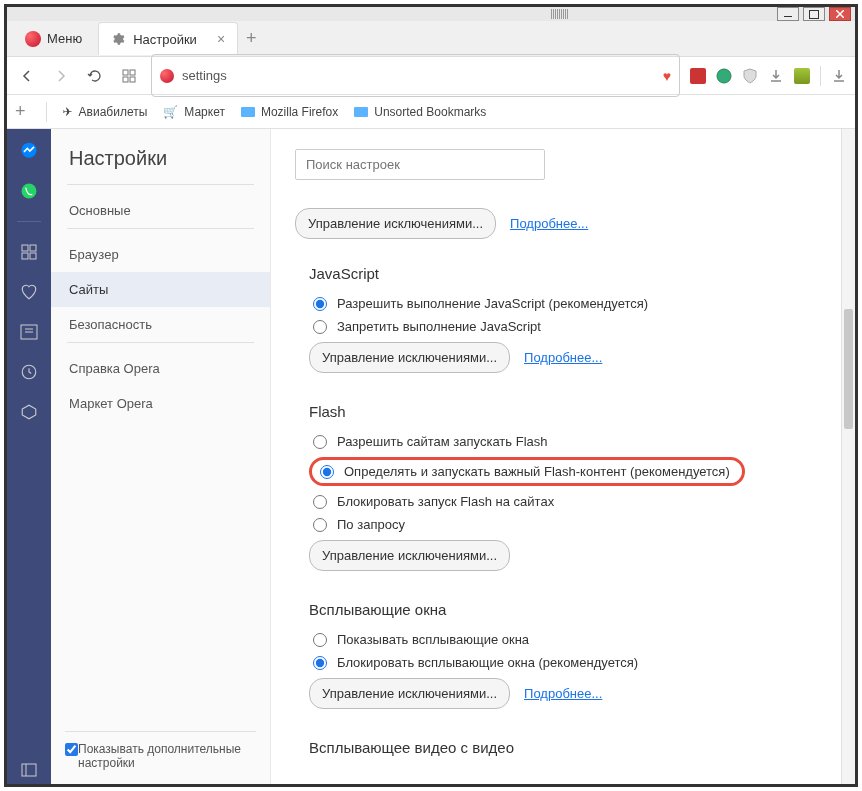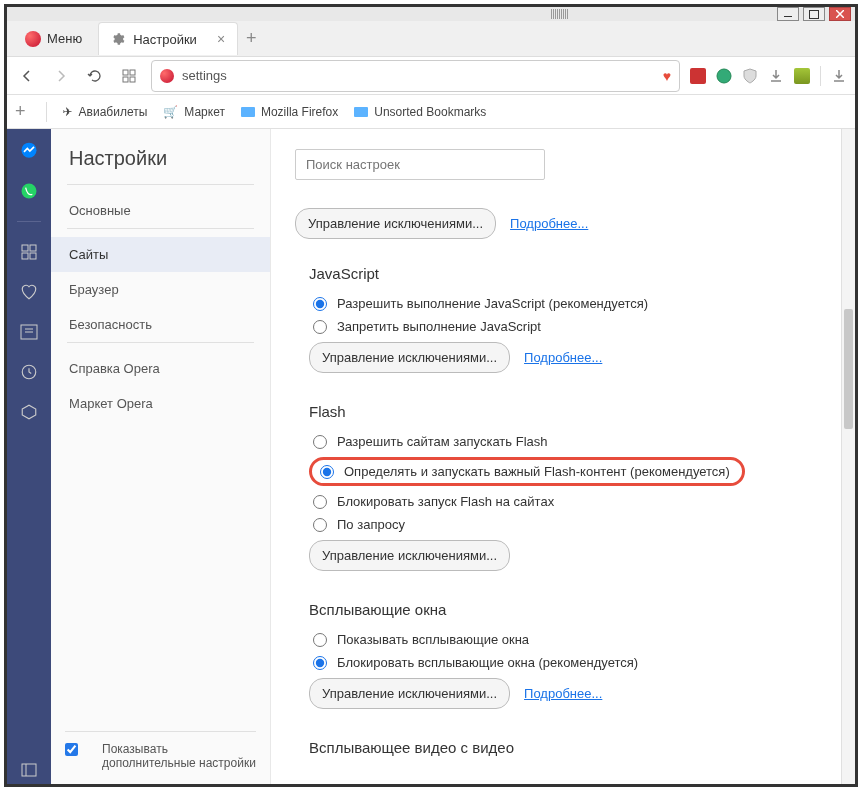--- a/index.html
+++ b/index.html
@@ -20,21 +20,21 @@
 .menu-btn { display: flex; align-items: center; gap: 6px; padding: 6px 12px; font-size: 13px; color: #333; }
 .opera-logo { width: 16px; height: 16px; border-radius: 50%; background: radial-gradient(ellipse at 30% 30%, #ff6b6b, #c41230); }
 .tab { display: flex; align-items: center; gap: 8px; padding: 8px 12px; background: #fff; border-radius: 4px 4px 0 0; font-size: 13px; color: #333; margin-left: 4px; border: 1px solid #ddd; border-bottom: none; }
 .tab-close { font-size: 14px; color: #888; margin-left: 12px; }
 .new-tab { margin-left: 8px; color: #888; font-size: 18px; }
 
 
 .addr-bar { height: 38px; display: flex; align-items: center; padding: 0 8px; gap: 10px; border-bottom: 1px solid #e0e0e0; }
 .nav-btn { width: 24px; height: 24px; display: flex; align-items: center; justify-content: center; color: #555; }
 .nav-btn svg { display: block; }
-.addr-input-wrap { flex: 1; height: 32px; border: 1px solid #ccc; border-radius: 4px; display: flex; align-items: center; padding: 0 8px; gap: 8px; }
+.addr-input-wrap { flex: 1; height: 43px; border: 1px solid #ccc; border-radius: 4px; display: flex; align-items: center; padding: 0 8px; gap: 8px; }
 .addr-input { flex: 1; border: none; outline: none; font-size: 13px; color: #555; }
 .heart { color: #e74c3c; font-size: 14px; }
 .ext-icons { display: flex; gap: 10px; align-items: center; }
 .ext-icon { width: 16px; height: 16px; }
 
 
 .bm-bar { height: 34px; display: flex; align-items: center; padding: 0 8px; gap: 16px; font-size: 12px; color: #444; border-bottom: 1px solid #e0e0e0; }
 .bm-item { display: flex; align-items: center; gap: 6px; }
 .bm-plus { font-size: 18px; color: #888; margin-right: 4px; }
 .divider { width: 1px; height: 20px; background: #ddd; }
@@ -46,21 +46,21 @@
 .vsidebar-btn { width: 28px; height: 28px; display: flex; align-items: center; justify-content: center; color: #ccc; font-size: 16px; }
 .vsidebar .spacer { flex: 1; }
 
 
 .settings-nav { width: 220px; background: #fafafa; border-right: 1px solid #e8e8e8; padding-top: 18px; position: relative; }
 .settings-title { font-size: 20px; font-weight: normal; color: #444; padding: 0 18px 14px; }
 .nav-divider { height: 1px; background: #e0e0e0; margin: 0 16px 8px; }
 .nav-item { padding: 10px 18px; font-size: 13px; color: #555; cursor: pointer; }
 .nav-item.active { background: #e8ecf5; color: #333; }
 .nav-bottom { position: absolute; bottom: 14px; left: 0; right: 0; padding: 0 14px; }
-.checkbox-row { display: flex; gap: 24px; align-items: flex-start; font-size: 12px; color: #555; }
+.checkbox-row { display: flex; gap: 0; align-items: flex-start; font-size: 12px; color: #555; }
 .checkbox-row input { accent-color: #2478e8; margin-top: 1px; }
 
 
 .content { flex: 1; padding: 20px 24px; overflow-y: auto; position: relative; font-size: 13px; color: #333; }
 .scrollbar { position: absolute; right: 0; top: 0; bottom: 0; width: 14px; background: #f4f4f4; border-left: 1px solid #e0e0e0; }
 .scroll-thumb { background: #c8c8c8; border-radius: 2px; margin: 2px; height: 120px; margin-top: 180px; }
 .search-box { width: 250px; border: 1px solid #ccc; border-radius: 2px; padding: 7px 10px; font-size: 13px; color: #888; margin-bottom: 28px; }
 .section-row { display: flex; align-items: center; gap: 14px; margin-bottom: 26px; }
 .btn { border: 1px solid #bbb; background: #f5f5f5; padding: 7px 12px; font-size: 13px; color: #333; border-radius: 14px; }
 .link { color: #1a73e8; font-size: 13px; text-decoration: underline; }
@@ -226,22 +226,22 @@
             <line x1="5" y1="1" x2="5" y2="13" stroke="#ccc"></line>
           </svg>
         </div>
     </div>
 
     <div class="settings-nav">
       <div class="settings-title">Настройки</div>
       <div class="nav-divider"></div>
       <div class="nav-item">Основные</div>
       <div class="nav-divider"></div>
+      <div class="nav-item">Браузер</div>
       <div class="nav-item active">Сайты</div>
-      <div class="nav-item">Браузер</div>
       <div class="nav-item">Безопасность</div>
       <div class="nav-divider"></div>
       <div class="nav-item">Справка Opera</div>
       <div class="nav-item">Маркет Opera</div>
       <div class="nav-bottom">
         <div class="nav-divider" style="margin:0 0 10px"></div>
         <label class="checkbox-row">
           <input type="checkbox" checked="" style="">
           <span>Показывать дополнительные настройки</span>
         </label>

